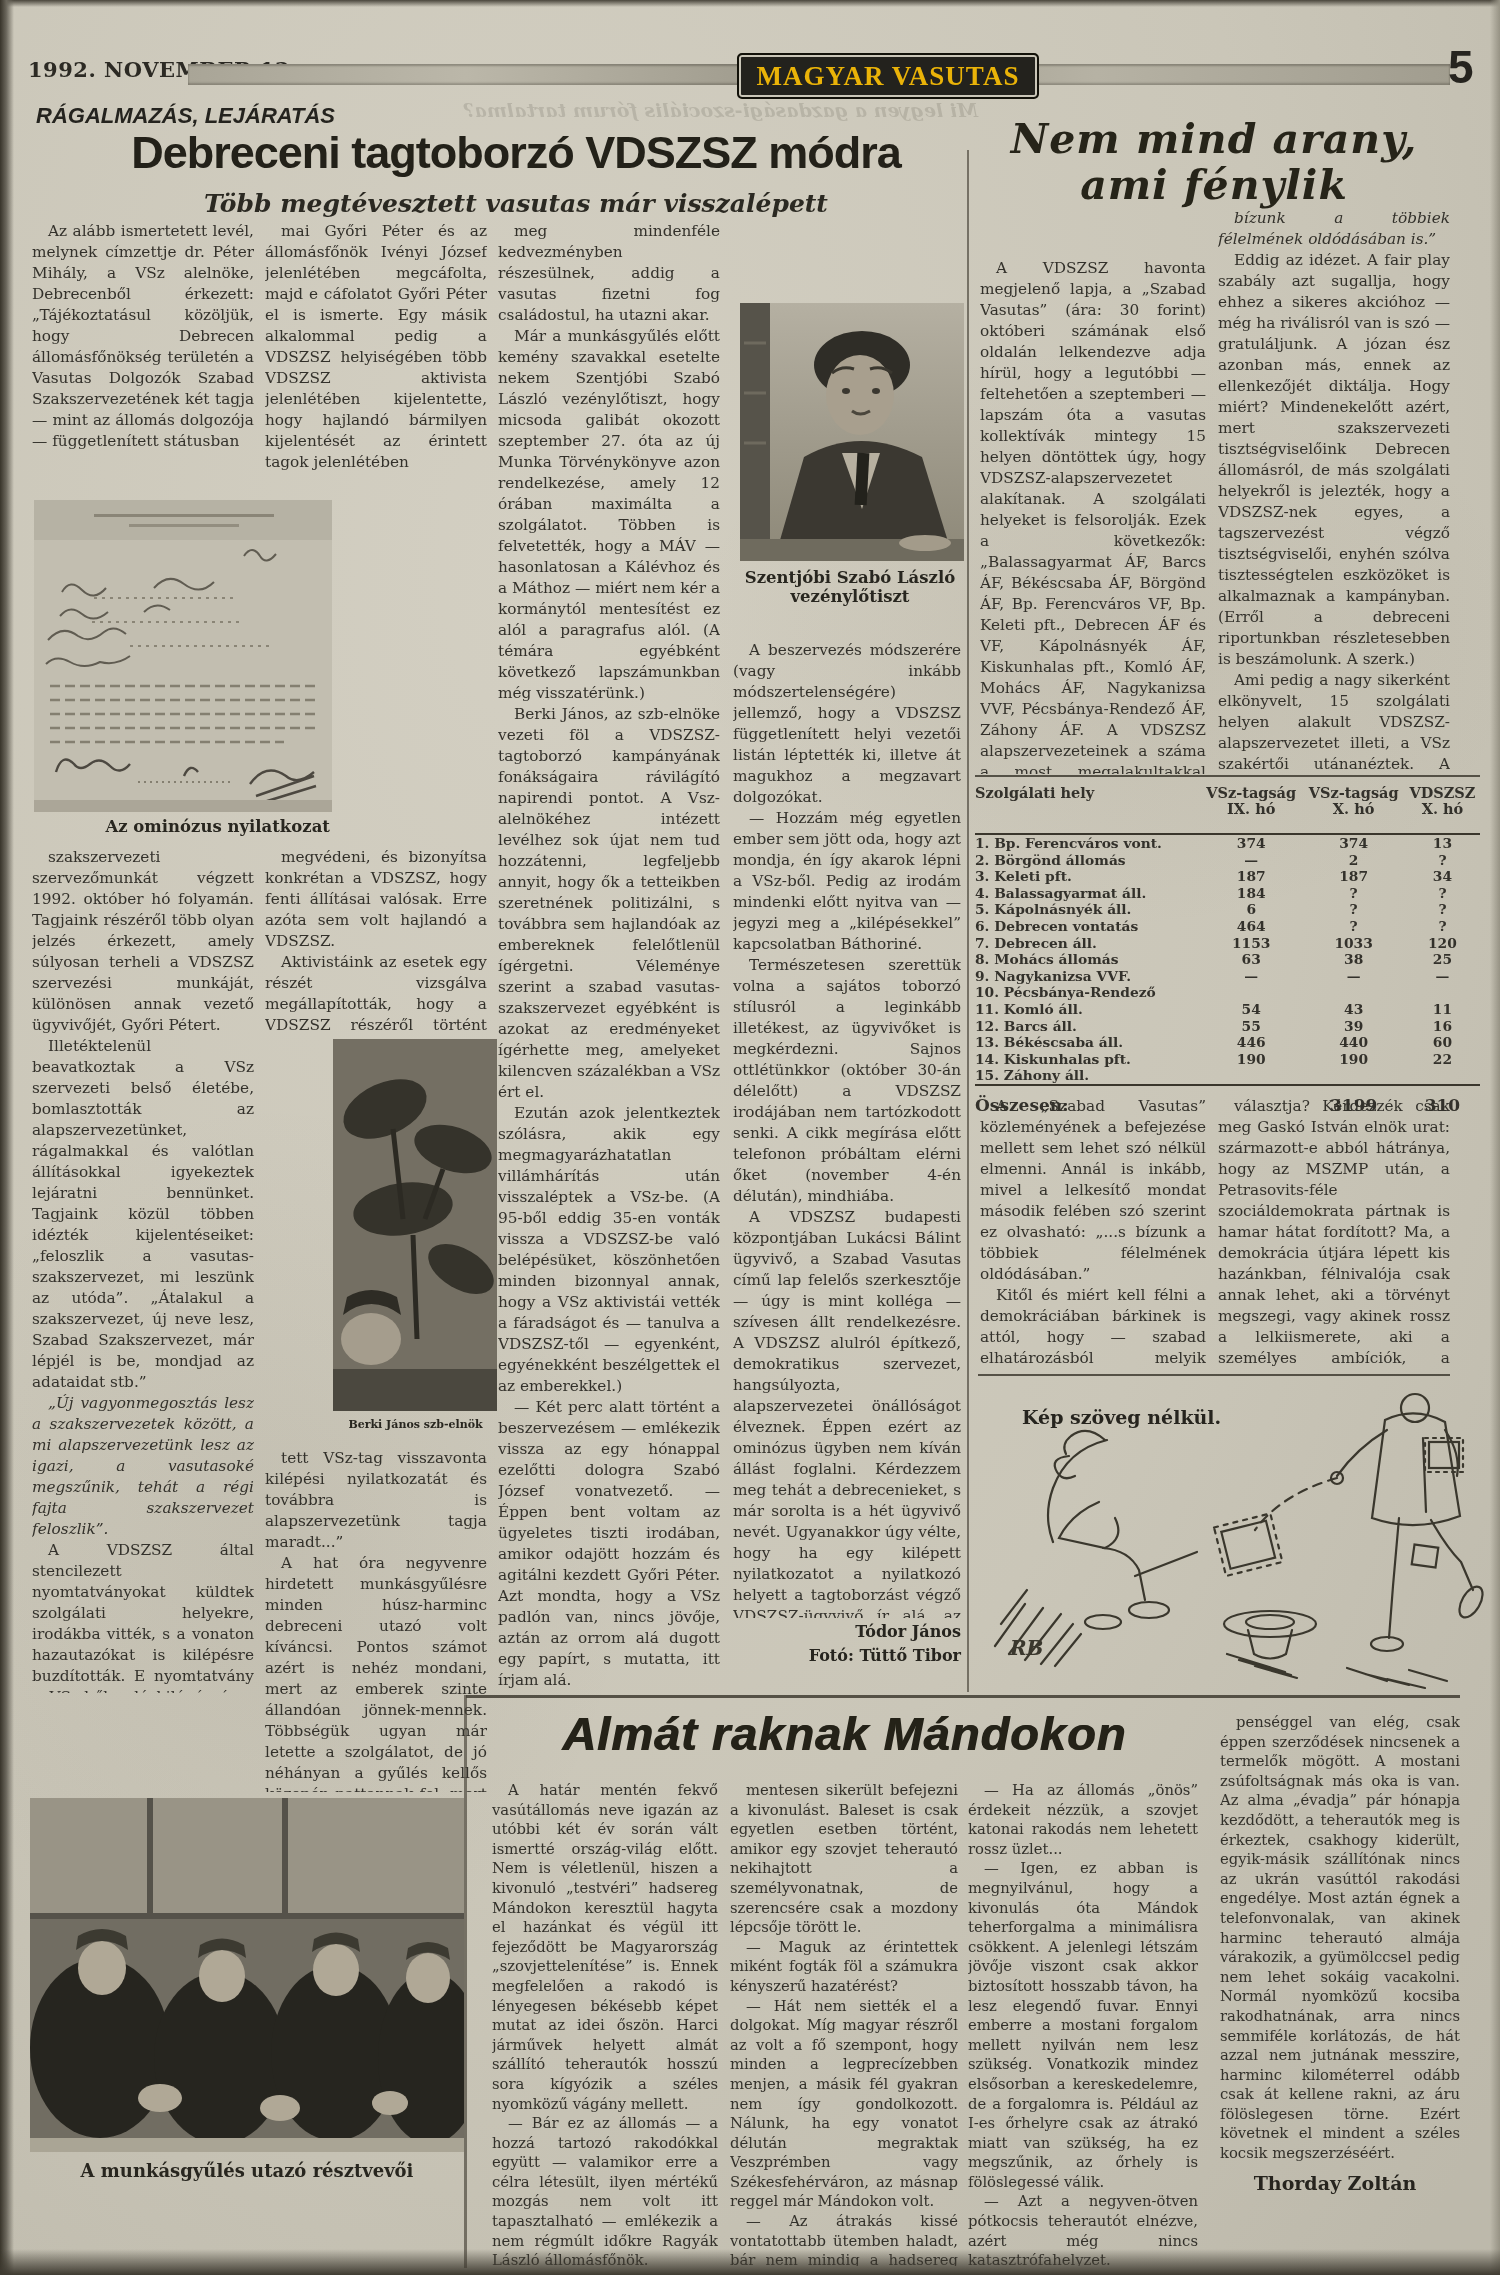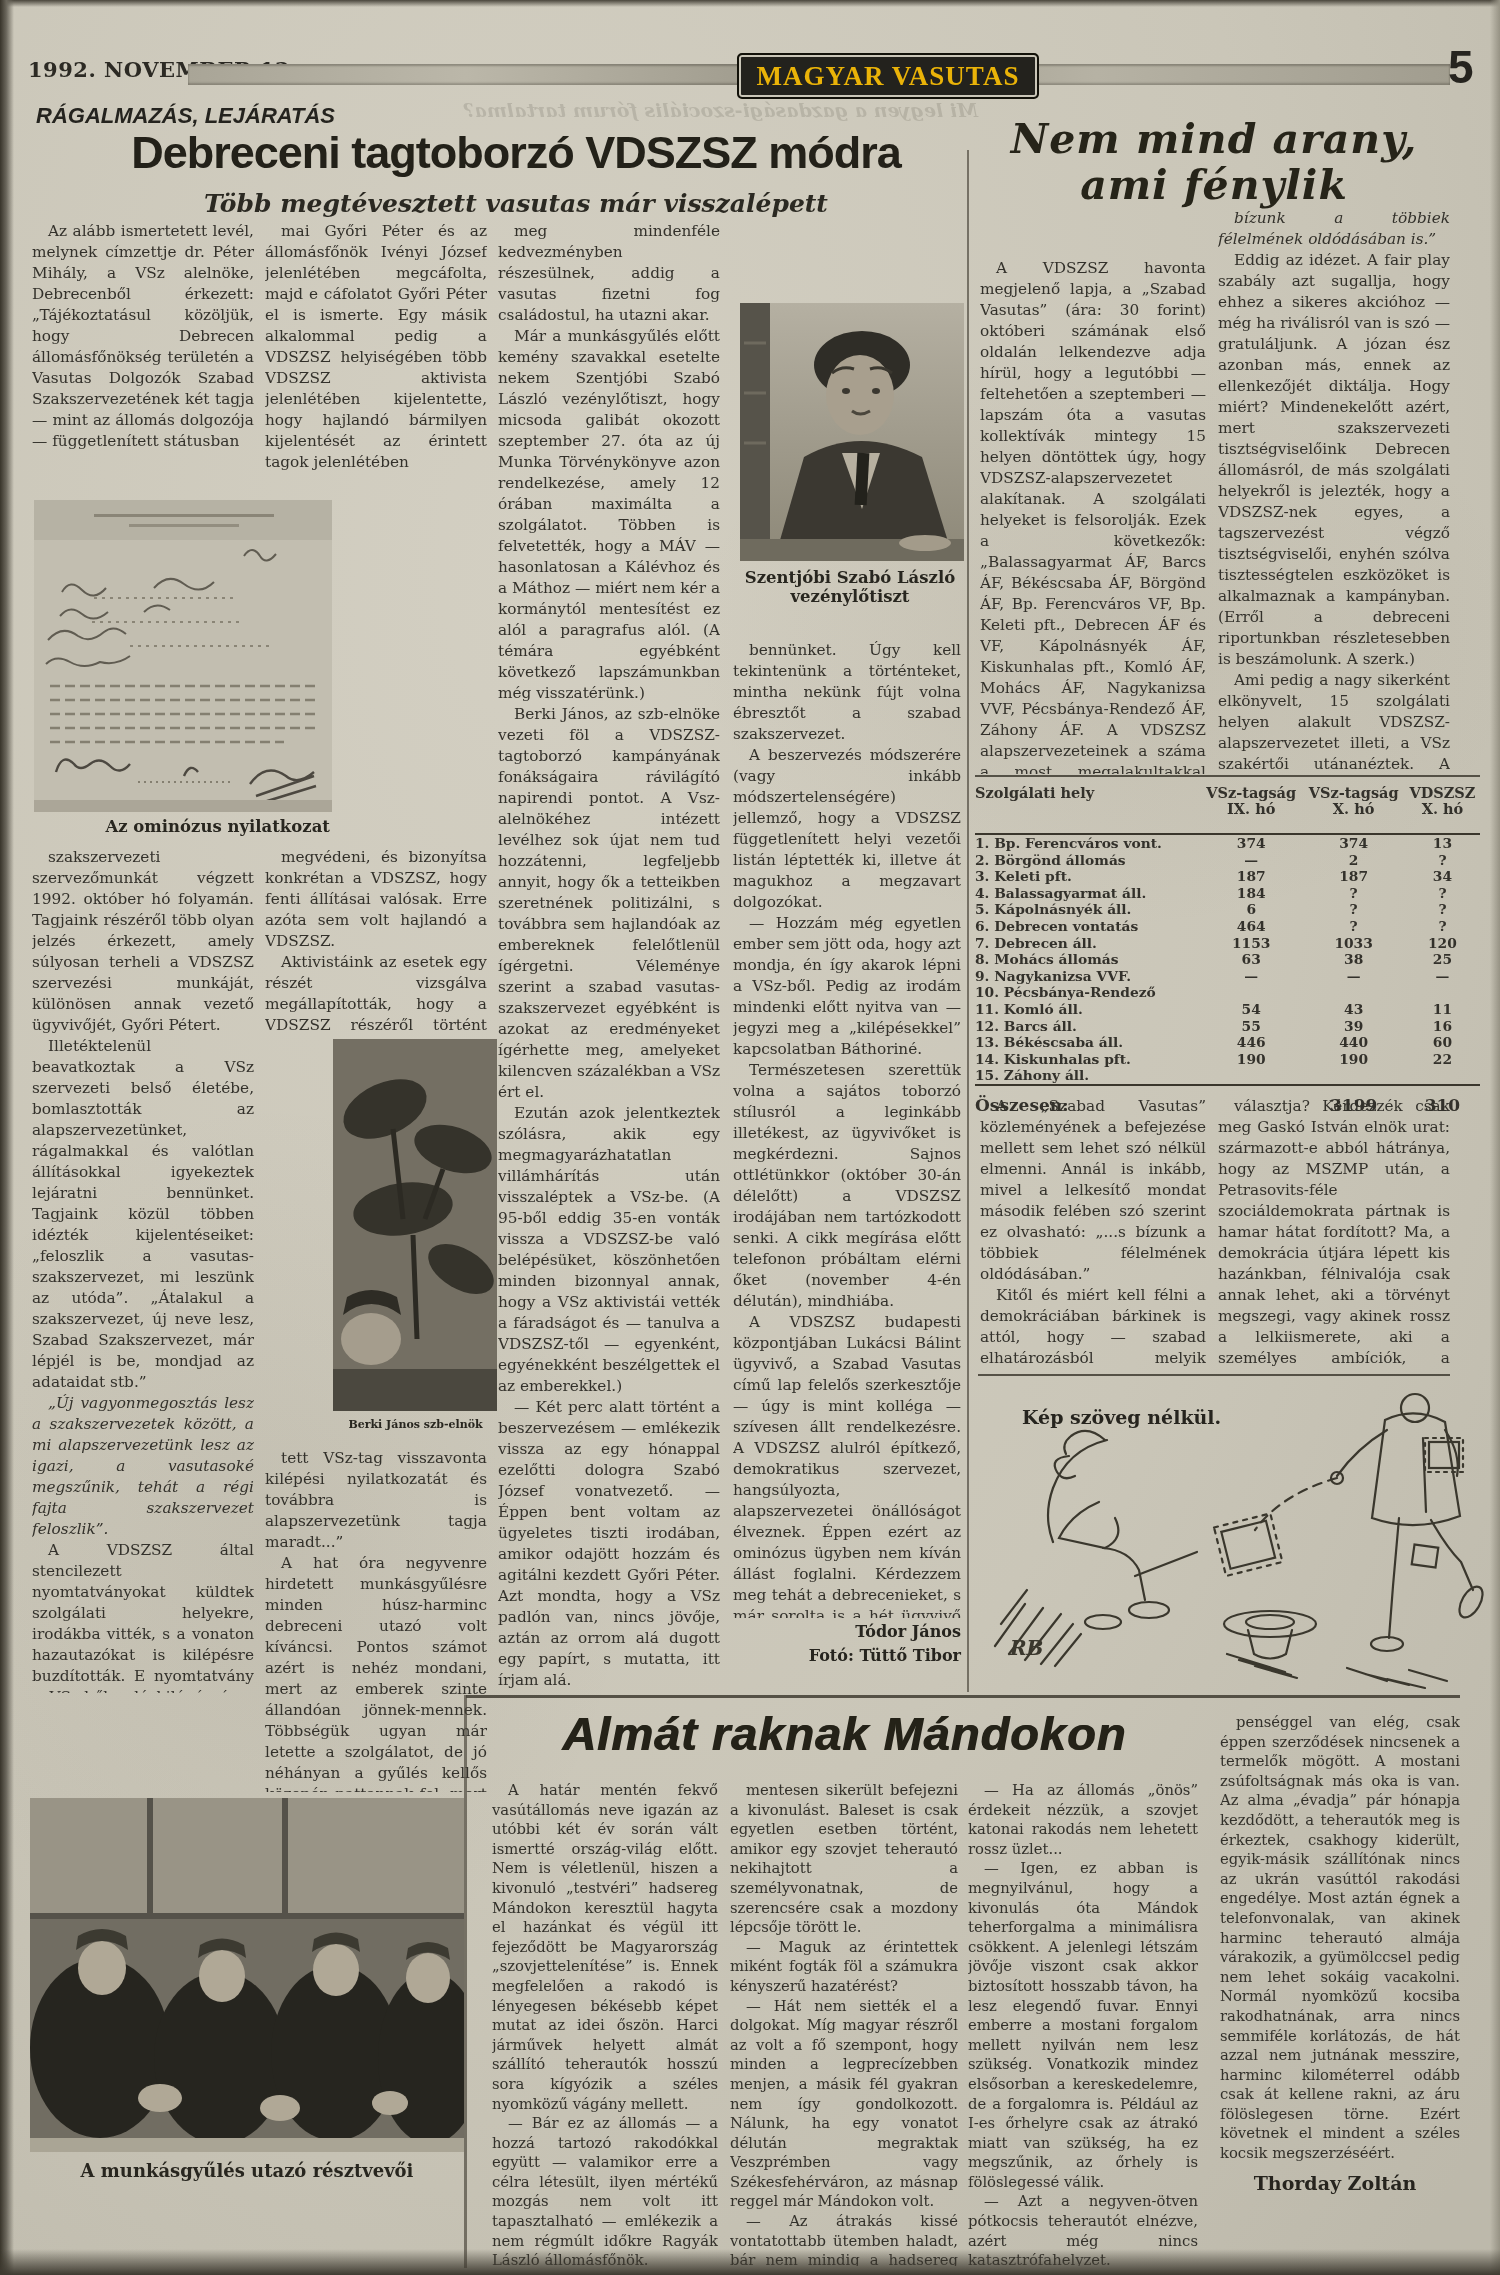--- a/index.html
+++ b/index.html
@@ -184,21 +184,20 @@
       <path d="M34,258 L64,154 Q120,122 182,154 L214,258 Z" fill="#3b3831"></path>
       <polygon points="102,150 140,150 122,206" fill="#b7b0a0"></polygon>
       <rect x="116" y="150" width="12" height="52" fill="#23221c" transform="rotate(3 122 176)"></rect>
       <rect x="0" y="236" width="224" height="22" fill="#6f6b5e"></rect>
       <ellipse cx="185" cy="240" rx="26" ry="8" fill="#a39b8a"></ellipse>
     </svg>
   </div>
   <div class="abs caption" style="left:733px;top:568px;width:234px;text-align:center;">Szentjóbi Szabó László vezénylőtiszt</div>
 
   <div class="abs col" style="left:733px;top:640px;width:228px;height:978px;">
-      <p class="para">bennünket. Úgy kell tekintenünk a történteket, mintha nekünk fújt volna ébresztőt a szabad szakszervezet.</p>
       <p class="para">A beszervezés módszerére (vagy inkább módszertelenségére) jellemző, hogy a VDSZSZ függetlenített helyi vezetői listán léptették ki, illetve át magukhoz a megzavart dolgozókat.</p>
       <p class="para">— Hozzám még egyetlen ember sem jött oda, hogy azt mondja, én így akarok lépni a VSz-ből. Pedig az irodám mindenki előtt nyitva van — jegyzi meg a „kilépésekkel” kapcsolatban Báthoriné.</p>
       <p class="para">Természetesen szerettük volna a sajátos toborzó stílusról a leginkább illetékest, az ügyvivőket is megkérdezni. Sajnos ottlétünkkor (október 30-án délelőtt) a VDSZSZ irodájában nem tartózkodott senki. A cikk megírása előtt telefonon próbáltam elérni őket (november 4-én délután), mindhiába.</p>
       <p class="para">A VDSZSZ budapesti központjában Lukácsi Bálint ügyvivő, a Szabad Vasutas című lap felelős szerkesztője — úgy is mint kolléga — szívesen állt rendelkezésre. A VDSZSZ alulról építkező, demokratikus szervezet, hangsúlyozta, alapszervezetei önállóságot élveznek. Éppen ezért az ominózus ügyben nem kíván állást foglalni. Kérdezzem meg tehát a debrecenieket, s már sorolta is a hét ügyvivő nevét. Ugyanakkor úgy vélte, hogy ha egy kilépett nyilatkozatot a nyilatkozó helyett a tagtoborzást végző VDSZSZ-ügyvivő ír alá, az legföljebb formai lehet. Más benne a helyzet, ha Győri Péter a nyilatkozó nevét kanyarította volna a stencilezett szöveg alá.</p>
     </div>
   <div class="abs byline" style="left:733px;top:1622px;width:228px;">Tódor János</div>
   <div class="abs byline" style="left:733px;top:1646px;width:228px;">Fotó: Tüttő Tibor</div>
 
   <div class="abs vrule" style="left:967px;top:150px;height:1542px;"></div>
 

